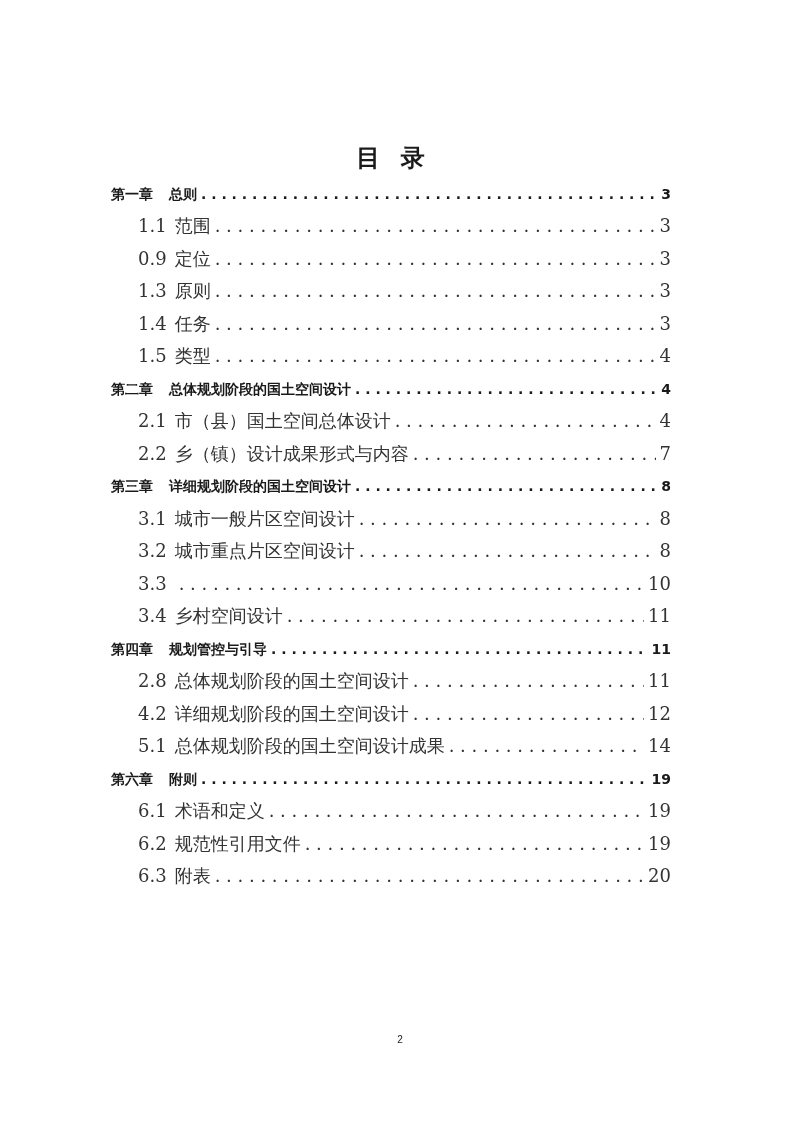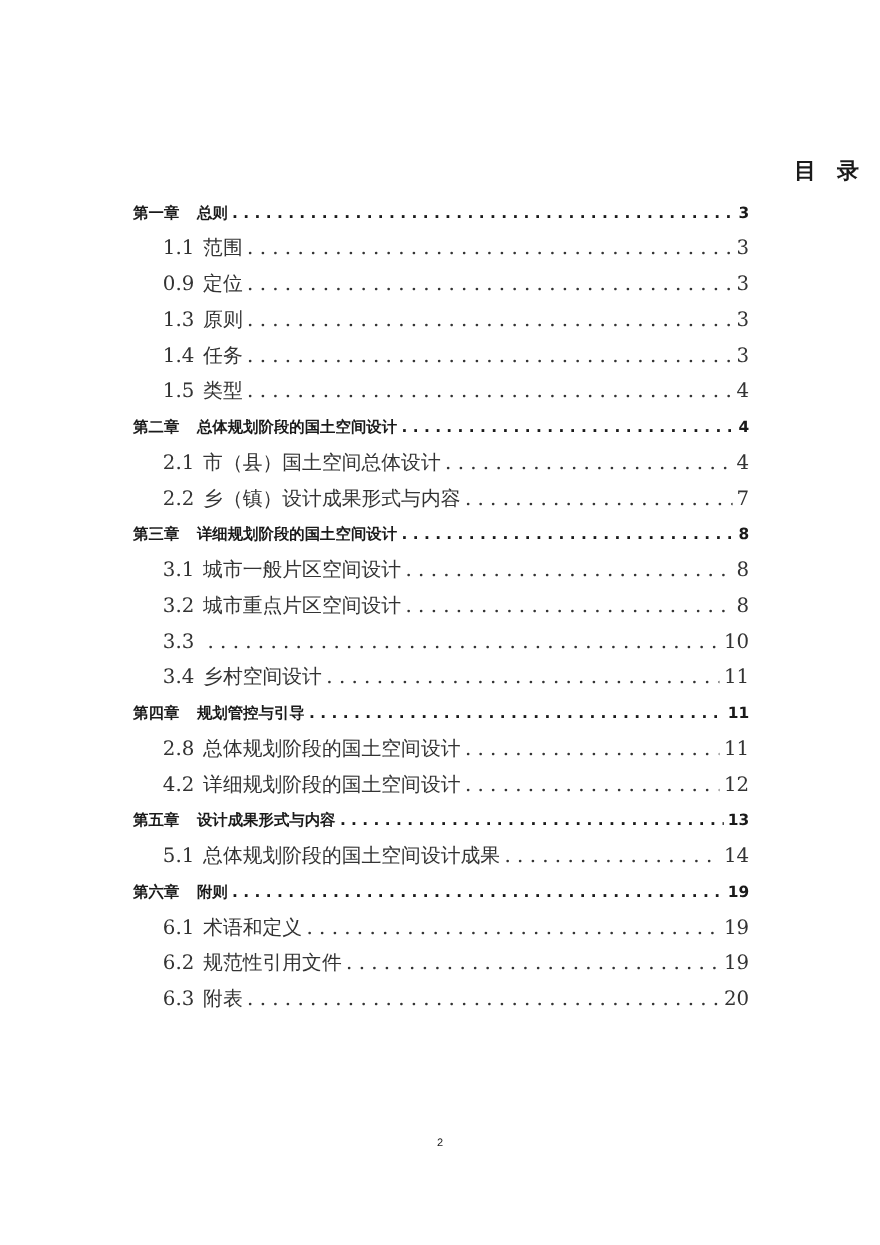--- a/index.html
+++ b/index.html
@@ -1,21 +1,21 @@
 <!DOCTYPE html>
 <html><head>
 <meta charset="utf-8">
 <style>
   html, body { margin:0; padding:0; background:#ffffff; }
   body { width:800px; height:1132px; position:relative; overflow:hidden;
          font-family:"DejaVu Serif", "Liberation Serif", serif; color:#1a1a1a; }
-  .title { position:absolute; top:142px; left:0; width:787px; text-align:right;
+  .title { position:absolute; top:142px; left:0; width:787px; text-align:center;
            font-family:"DejaVu Sans", "Liberation Sans", sans-serif; font-weight:bold;
-           font-size:20px; letter-spacing:6px; }
-  .toc { position:absolute; top:174px; left:121px; width:560px; }
+           font-size:24px; letter-spacing:6px; }
+  .toc { position:absolute; top:174px; left:111px; width:560px; }
   .row { display:flex; align-items:flex-end; height:32.5px; line-height:26px; white-space:nowrap; }
   .row.chapter { font-family:"DejaVu Sans", "Liberation Sans", sans-serif; font-weight:bold; font-size:14px; }
   .row.section { font-size:18px; padding-left:27px; color:#333; }
   .row .num { margin-right:8px; }
   .row.chapter .num { margin-right:16px; }
   .row .leader { flex:1; overflow:hidden; margin:0 4px; letter-spacing:2.6px; }
   .row .leader::before { content:". . . . . . . . . . . . . . . . . . . . . . . . . . . . . . . . . . . . . . . . . . . . . . . . . . . . . . . . . . . . . . . . . . . . . . . . . . . . . . . . . . . . . . . . . ."; letter-spacing:0; }
   .row .page { min-width:8px; text-align:right; }
   .footer { position:absolute; top:1034px; left:0; width:800px; text-align:center;
             font-family:"Liberation Sans", sans-serif; font-size:10px; }
@@ -120,26 +120,20 @@
       <span class="text">总体规划阶段的国土空间设计</span>
       <span class="leader"></span>
       <span class="page">11</span>
     </div>
     <div class="row section">
       <span class="num">4.2</span>
       <span class="text">详细规划阶段的国土空间设计</span>
       <span class="leader"></span>
       <span class="page">12</span>
     </div>
-    <div class="row chapter">
-      <span class="num">第五章</span>
-      <span class="text">设计成果形式与内容</span>
-      <span class="leader"></span>
-      <span class="page">13</span>
-    </div>
     <div class="row section">
       <span class="num">5.1</span>
       <span class="text">总体规划阶段的国土空间设计成果</span>
       <span class="leader"></span>
       <span class="page">14</span>
     </div>
     <div class="row chapter">
       <span class="num">第六章</span>
       <span class="text">附则</span>
       <span class="leader"></span>

